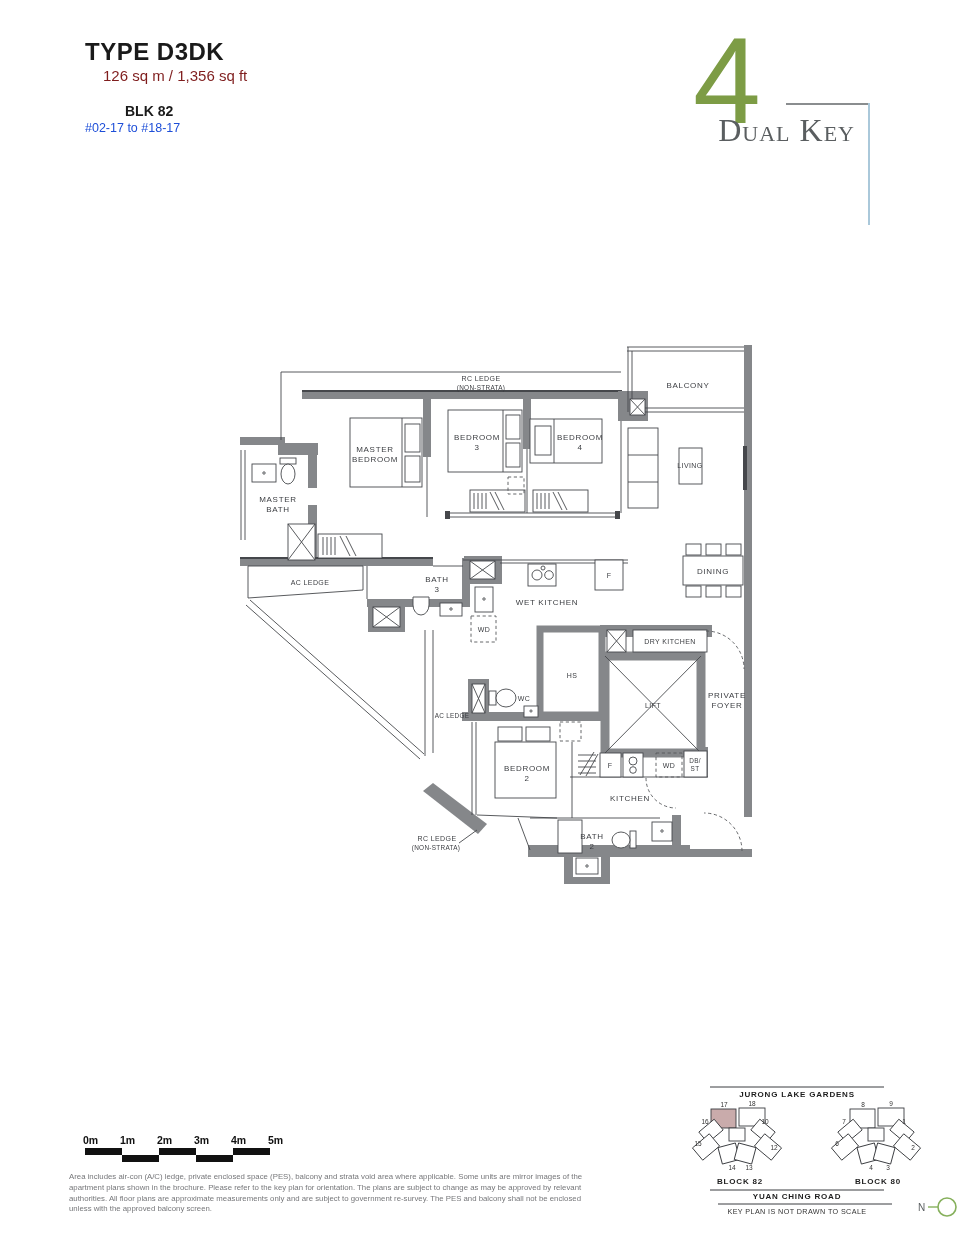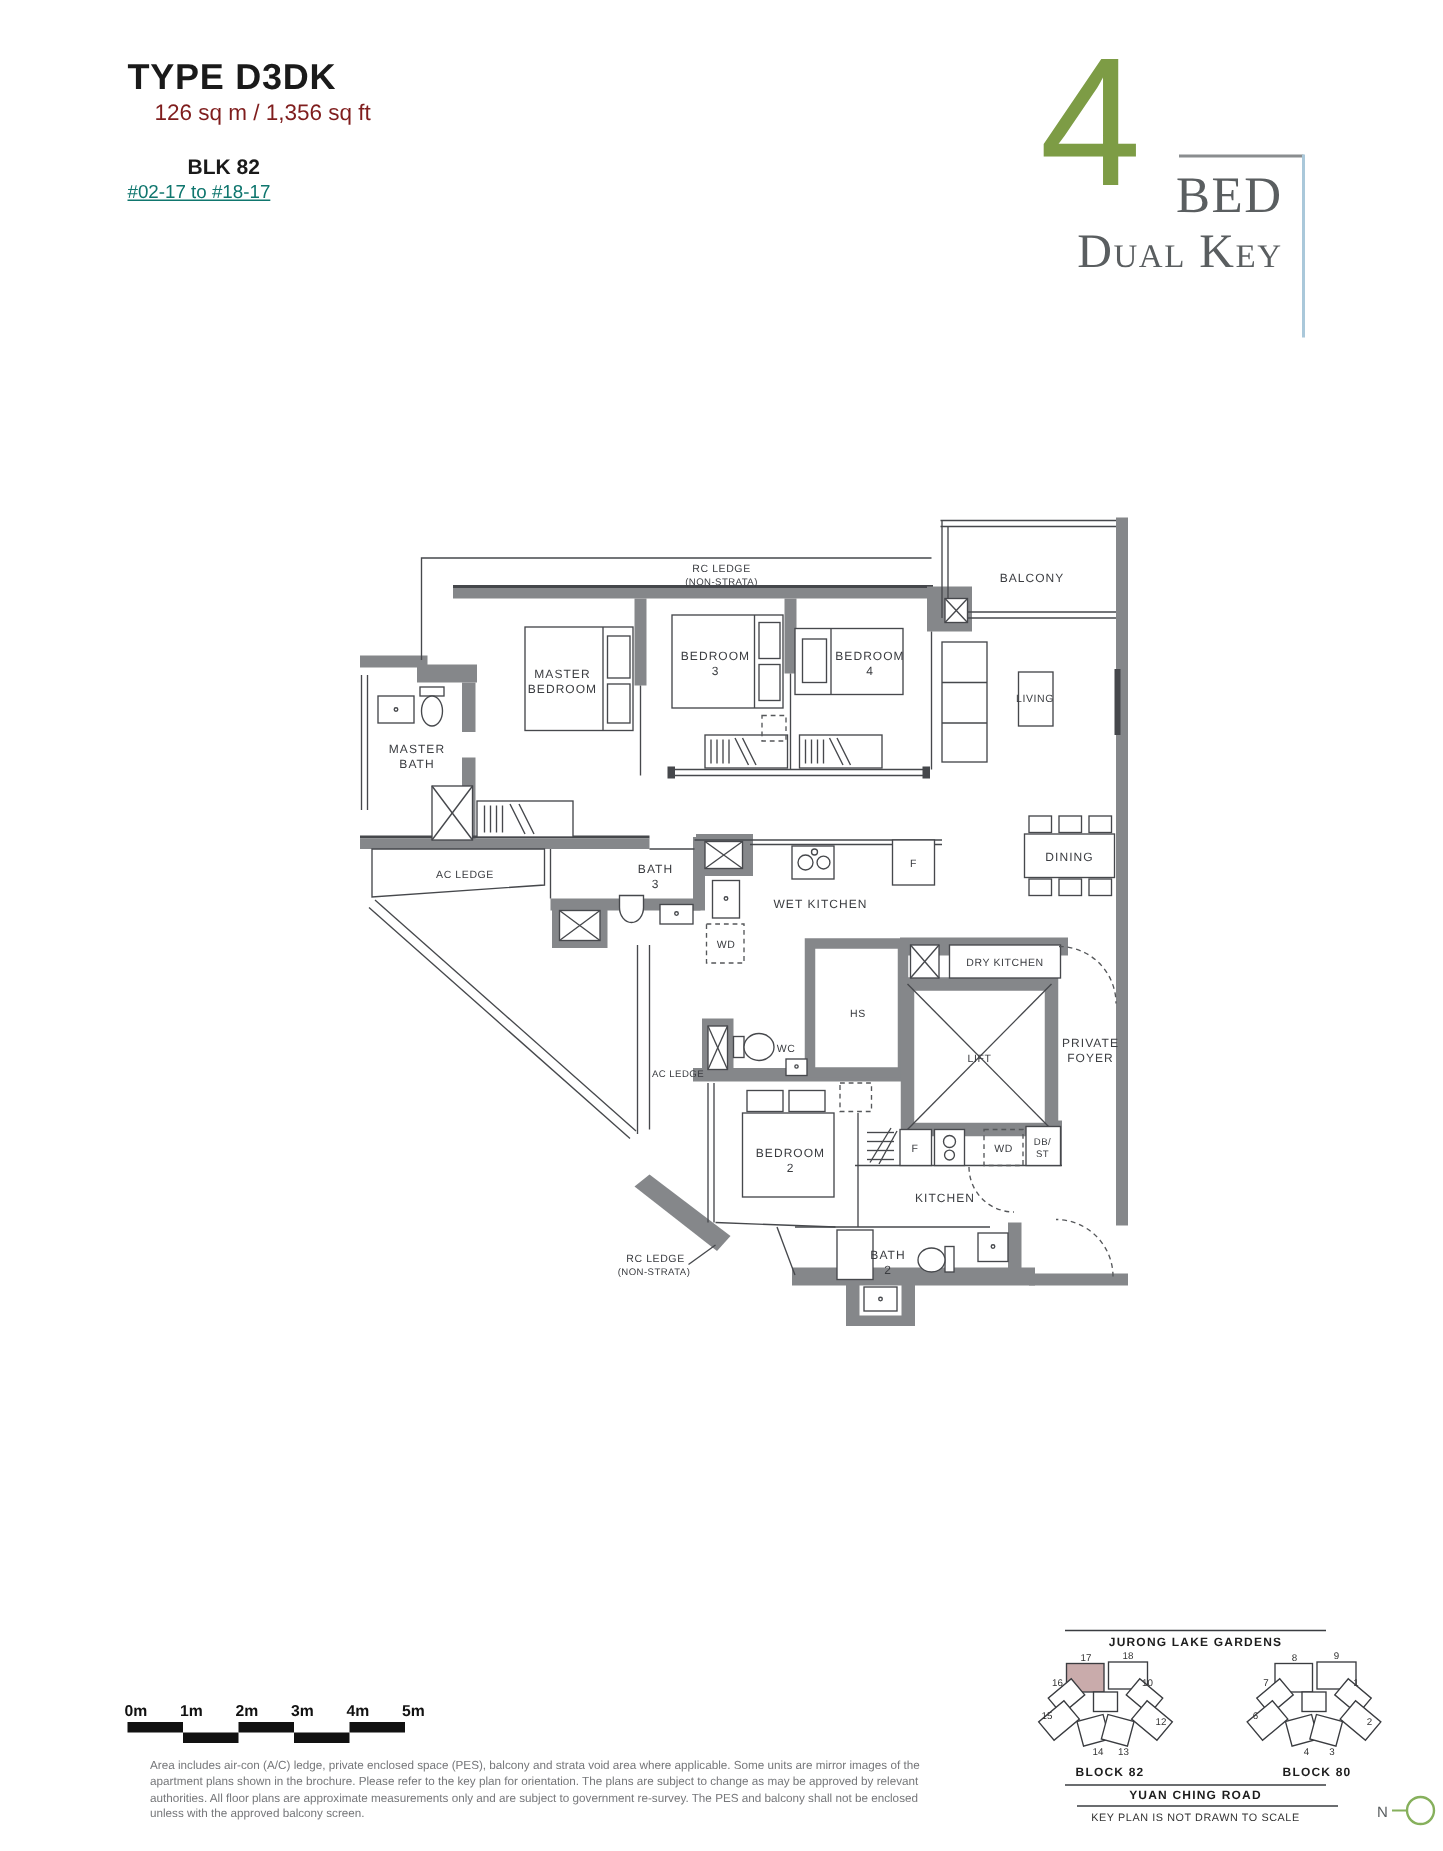--- a/index.html
+++ b/index.html
@@ -3,32 +3,32 @@
 <meta charset="utf-8">
 <style>
   html,body{margin:0;padding:0;background:#ffffff;}
   .page{position:relative;width:962px;height:1223px;background:#fff;overflow:hidden;
         font-family:"Liberation Sans",sans-serif;}
   .abs{position:absolute;}
   
   .type-title{left:85px;top:38px;font-size:24px;font-weight:bold;color:#1a1a1a;letter-spacing:.5px;}
   .area-text{left:103px;top:67px;font-size:15px;color:#7f1d1d;}
   .blk-text{left:85px;top:103px;font-size:14px;font-weight:bold;color:#1a1a1a;padding-left:40px;}
-  .levels-text{left:85px;top:121px;font-size:12.5px;color:#0f766e;text-decoration:underline;}
+  .levels-text{left:85px;top:121px;font-size:12.5px;color:#1d4ed8;}
   
   .big-num{left:693px;top:20px;width:100px;font-size:122px;line-height:1;color:#7d9c45;
            font-family:"Liberation Sans",sans-serif;}
   .title-lines{top:112px;right:107px;text-align:right;color:#5a5e60;
                font-family:"Liberation Serif",serif;}
   .title-lines .l1,.title-lines .l2{font-size:34px;line-height:37px;letter-spacing:1px;}
   .title-lines .l3{font-size:32px;line-height:37px;font-variant:small-caps;letter-spacing:1px;}
   .h-rule{left:786px;top:103px;width:83px;height:2px;background:#8a8d8f;}
   .v-rule{left:868px;top:103px;width:2px;height:122px;background:#aac8da;}
   
-  .disclaimer{left:100px;top:1172px;width:518px;font-size:7.8px;line-height:1.38;color:#76777a;}
+  .disclaimer{left:69px;top:1172px;width:518px;font-size:7.8px;line-height:1.38;color:#76777a;}
   
   svg{position:absolute;left:0;top:0;}
   .w{fill:#85878a;}
   .dkl{fill:#45474b;}
   .t{fill:none;stroke:#46484c;stroke-width:0.9;}
   .t2{fill:#ffffff;stroke:#46484c;stroke-width:0.9;}
   .d{fill:none;stroke:#55575a;stroke-width:0.9;stroke-dasharray:3.2 2.6;}
   .lbl{font-family:"Liberation Sans",sans-serif;font-size:8px;letter-spacing:.7px;fill:#3b3d41;text-anchor:middle;}
   .lbls{font-size:7px;letter-spacing:.4px;}
   .lblxs{font-size:6.4px;letter-spacing:.3px;}
@@ -47,21 +47,20 @@
 
   <div class="abs type-title">TYPE D3DK</div>
   <div class="abs area-text">126 sq m / 1,356 sq ft</div>
   <div class="abs blk-text">BLK 82</div>
   <div class="abs levels-text">#02-17 to #18-17</div>
 
   <div class="abs big-num">4</div>
   <div class="abs h-rule"></div>
   <div class="abs v-rule"></div>
   <div class="abs title-lines">
-    <div class="l1">BED</div>
     <div class="l3">Dual Key</div>
   </div>
 
   <svg width="962" height="1234" viewBox="0 0 962 1234">
 
     <g>
       <rect class="dkl" x="302" y="390" width="320" height="2"></rect>
       <rect class="w" x="302" y="392" width="320" height="7"></rect>
       <rect class="w" x="618" y="391" width="30" height="30"></rect>
       <rect class="w" x="744" y="345" width="8" height="472"></rect>

